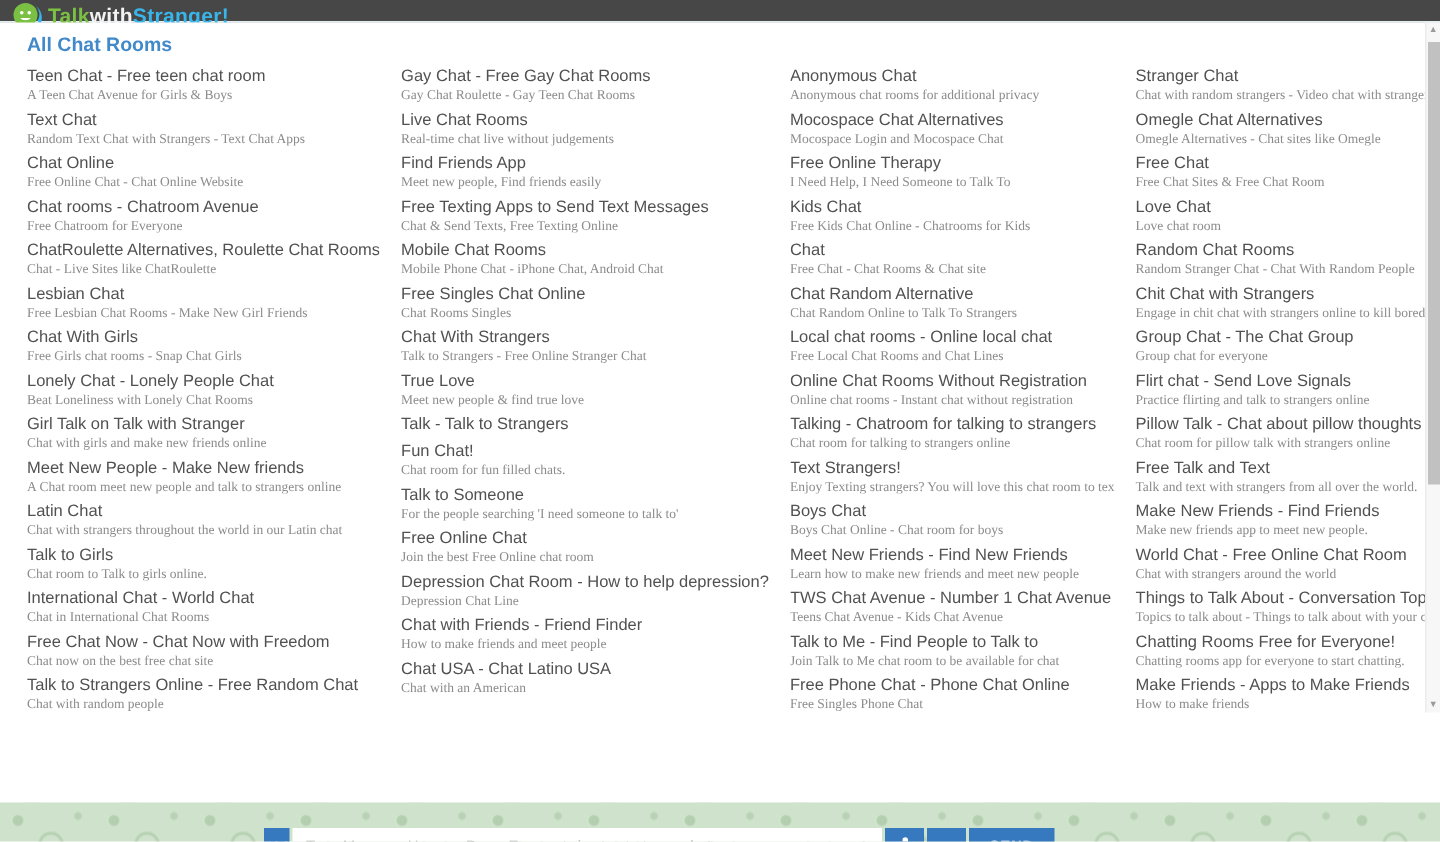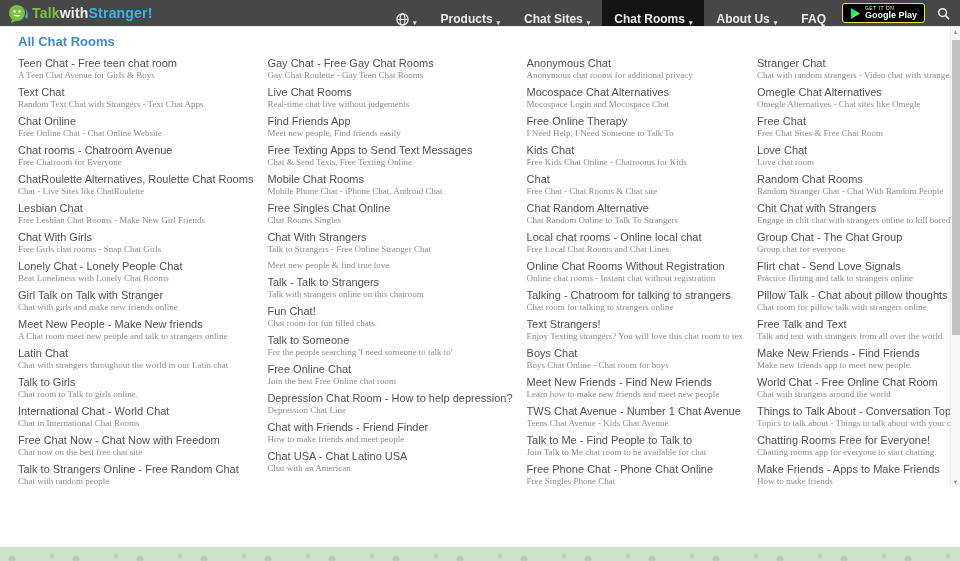--- a/index.html
+++ b/index.html
@@ -1,20 +1,20 @@
 <!DOCTYPE html>
 <html><head>
 <meta charset="utf-8">
 <title>TalkwithStranger!</title>
 <style>
   * { margin:0; padding:0; box-sizing:border-box; }
   html,body { width:960px; height:561px; overflow:hidden; font-family:"Liberation Sans",sans-serif; background:#fff; }
 
   
-  .topbar { height:27px; background:#474747; display:flex; align-items:stretch; border-bottom:1px solid #e3edf2; }
+  .topbar { height:15px; background:#474747; display:flex; align-items:stretch; border-bottom:1px solid #e3edf2;flex-direction:column; }
   .logo { display:flex; align-items:center; padding-left:8px; cursor:pointer; }
   .logo-icon { width:20px; height:20px; position:relative; margin-right:4px; }
   .logo-text { font-size:14px; font-weight:bold; letter-spacing:.2px; }
   .lg-green { color:#7ac143; }
   .lg-white { color:#f2f2f2; }
   .lg-blue  { color:#38b6e9; }
   .nav { margin-left:auto; display:flex; align-items:stretch; }
   .nav-item { display:flex; align-items:flex-end; padding:0 12px; color:#ececec; font-size:12px; font-weight:bold; cursor:pointer; white-space:nowrap; }
   .nav-item.active { background:#141414; }
   .caret { font-size:7px; margin-left:4px; position:relative; top:1px; color:#ddd; }
@@ -226,25 +226,25 @@
           </div>
           <div class="room">
             <div class="room-title">Free Singles Chat Online</div>
             <div class="room-sub">Chat Rooms Singles</div>
           </div>
           <div class="room">
             <div class="room-title">Chat With Strangers</div>
             <div class="room-sub">Talk to Strangers - Free Online Stranger Chat</div>
           </div>
           <div class="room">
+            <div class="room-title">True Love</div>
             <div class="room-sub">Meet new people &amp; find true love</div>
           </div>
           <div class="room">
             <div class="room-title">Talk - Talk to Strangers</div>
-            <div class="room-sub">Talk with strangers online on this chatroom</div>
           </div>
           <div class="room">
             <div class="room-title">Fun Chat!</div>
             <div class="room-sub">Chat room for fun filled chats.</div>
           </div>
           <div class="room">
             <div class="room-title">Talk to Someone</div>
             <div class="room-sub">For the people searching 'I need someone to talk to'</div>
           </div>
           <div class="room">

